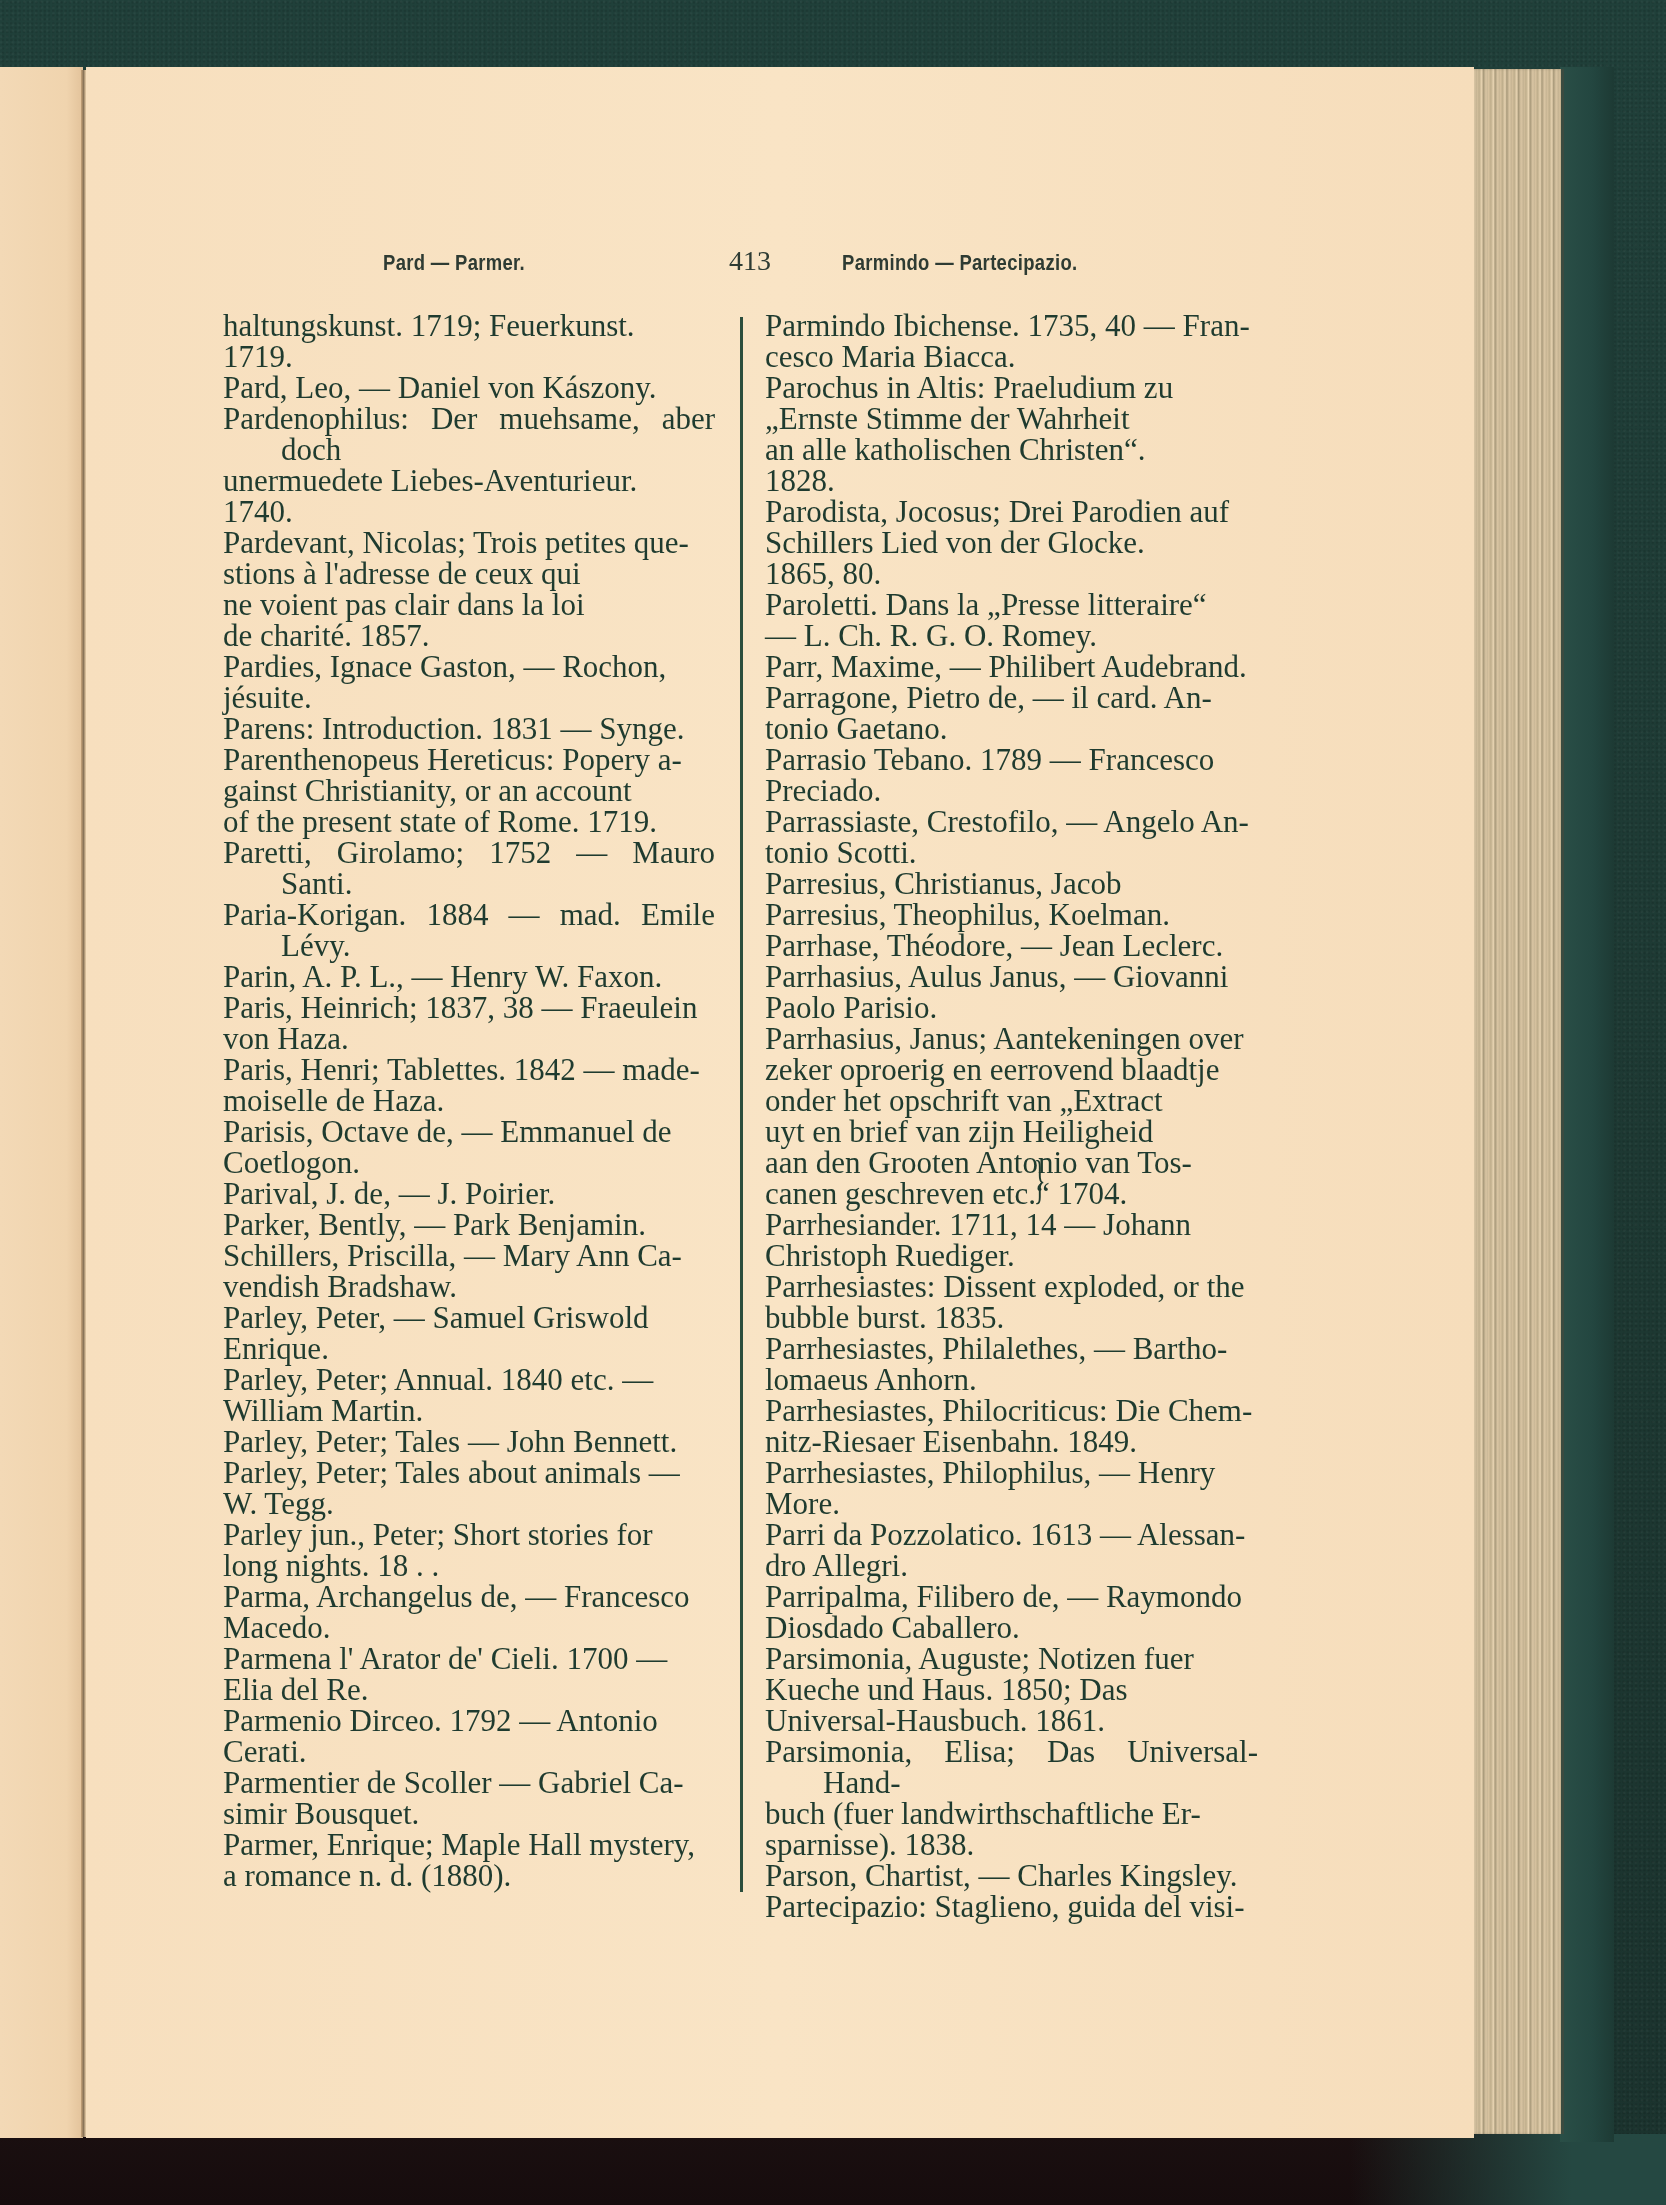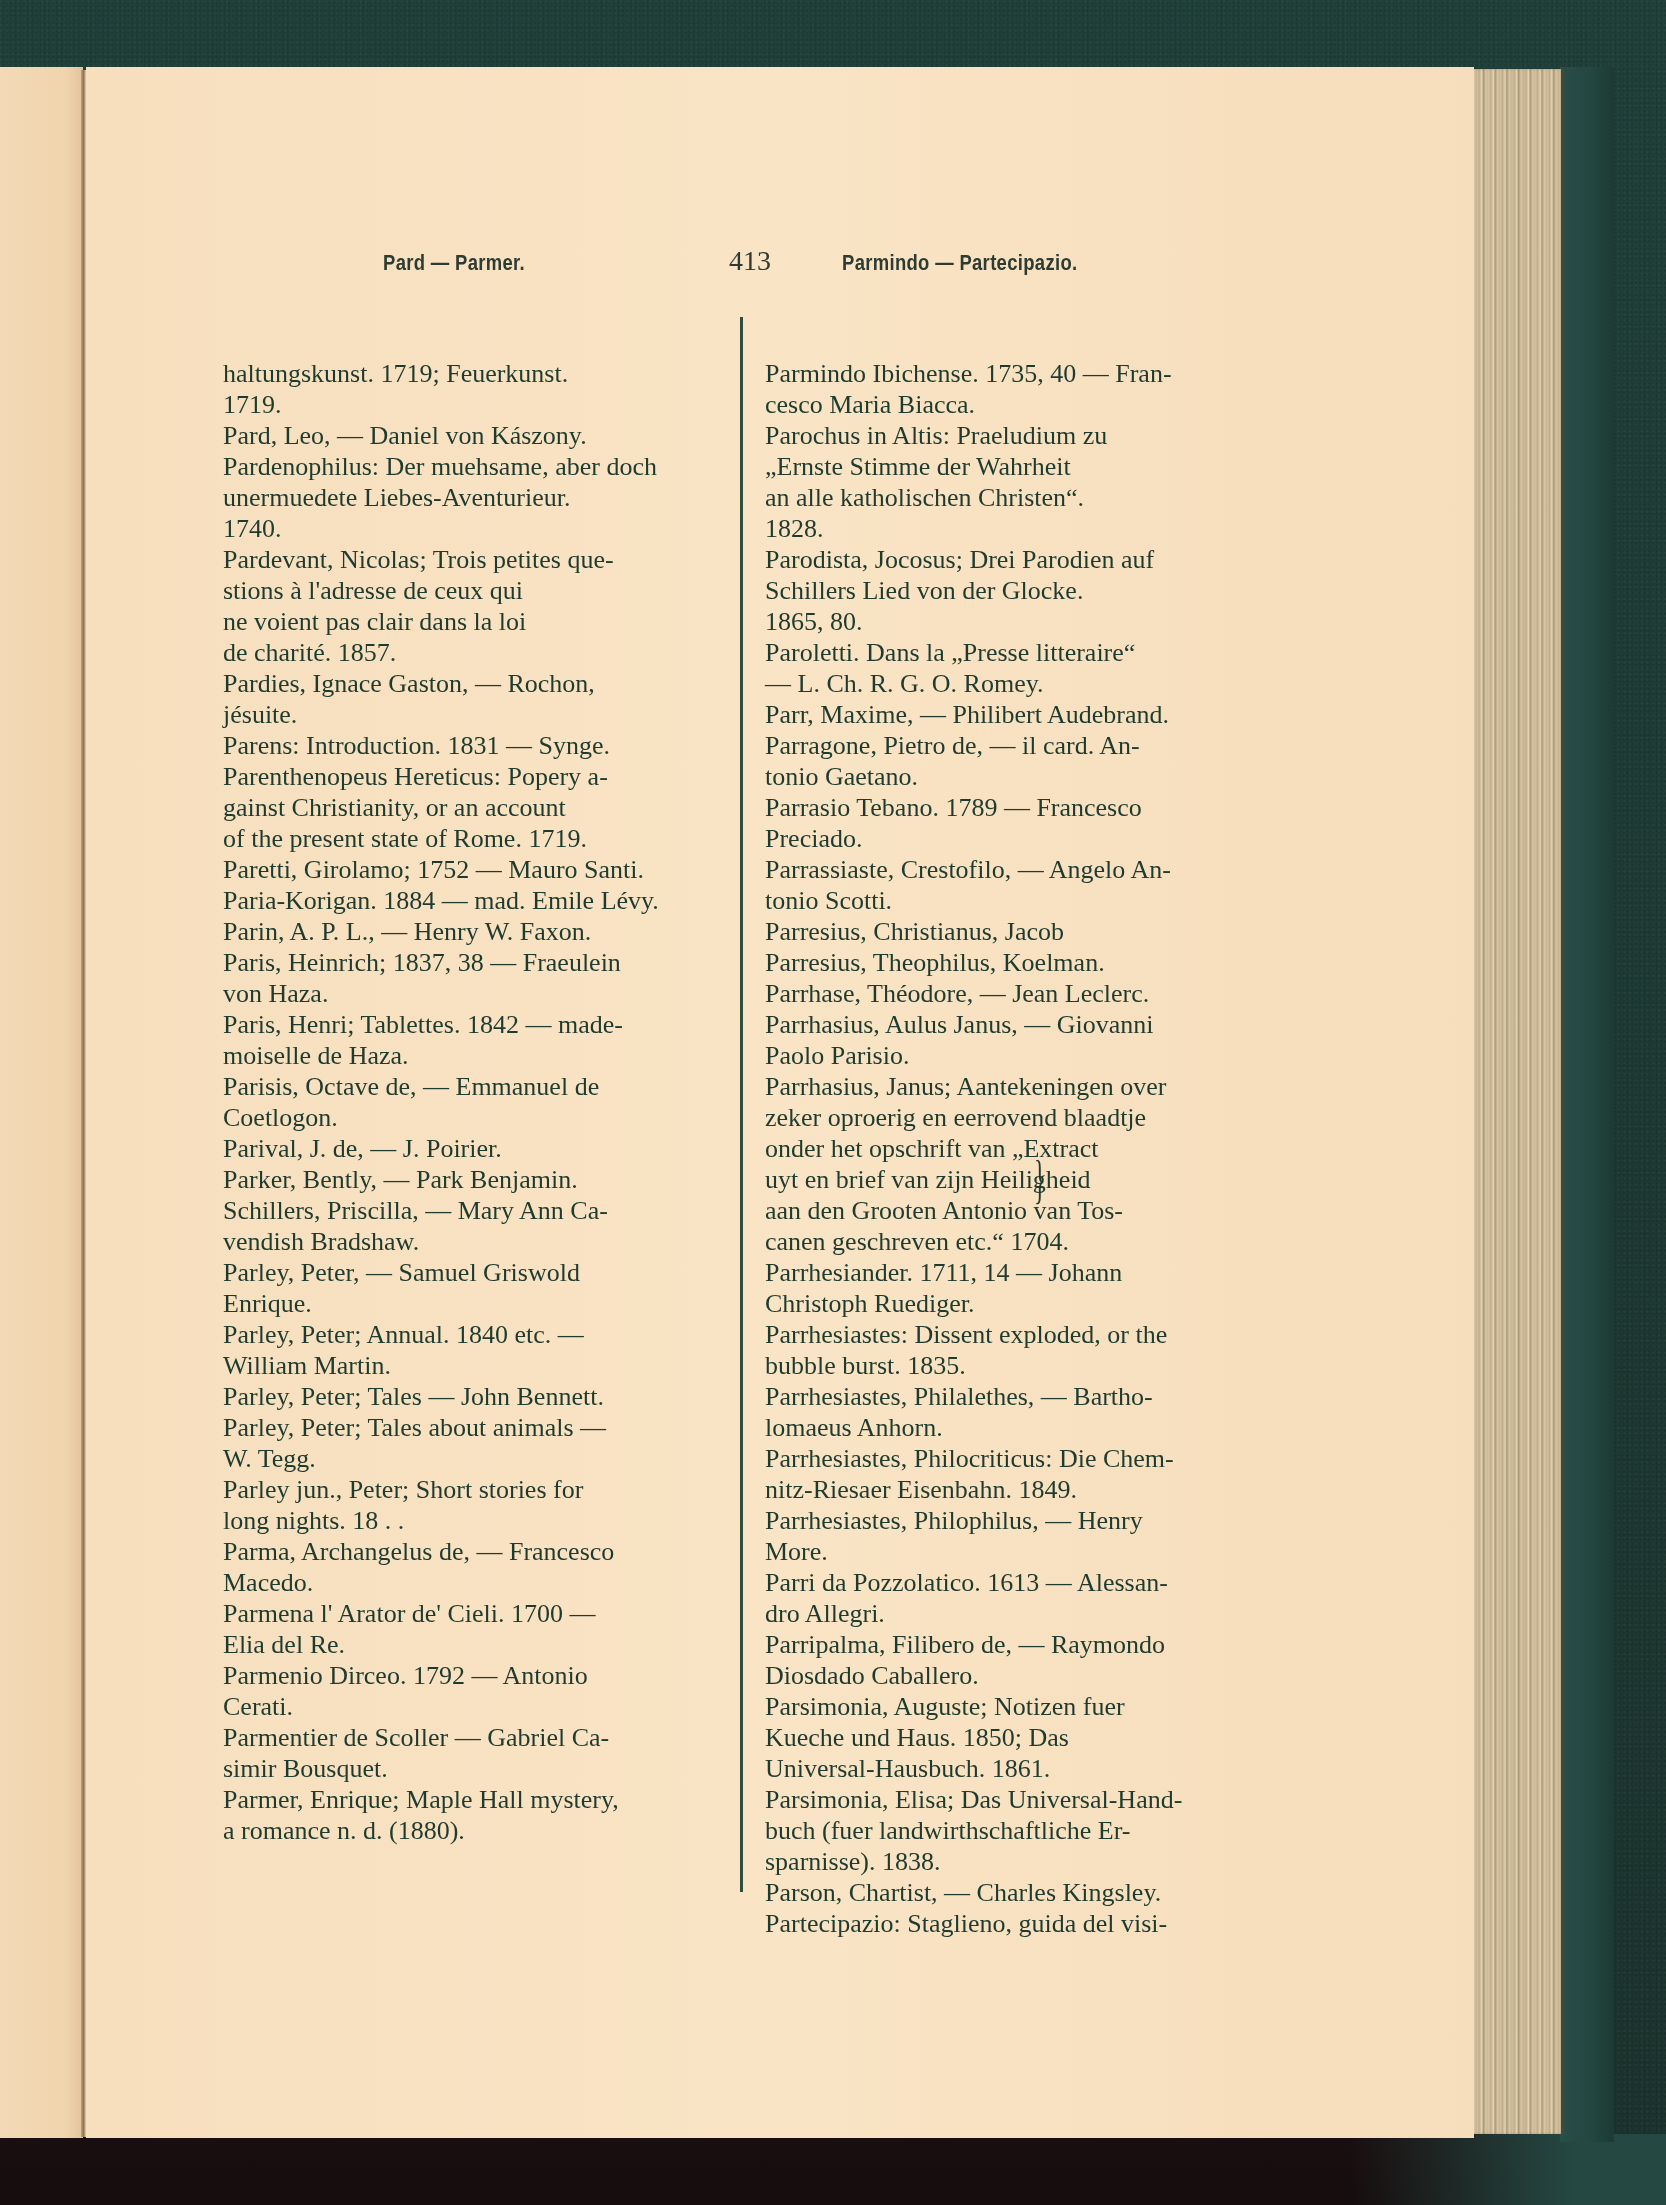--- a/index.html
+++ b/index.html
@@ -68,21 +68,21 @@
   .rh-left { left: 383px; }
   .rh-right { left: 842px; }
   .rh-num {
     position: absolute; left: 729px; top: 3.3px;
     font-size: 28px; color: #2e3b33; text-align: right;
   }
 
   
   .column {
     position: absolute; top: 310px;
-    font-size: 26px; line-height: 31px; color: #1f3b2f; margin-top: 48px;
+    font-size: 31px; line-height: 31px; color: #1f3b2f;
   }
   .col-left { left: 223px; width: 492px; }
   .col-right { left: 765px; width: 493px; }
   .entry {
     text-align: justify; text-align-last: left;
     padding-left: 58px; text-indent: -58px;
     margin: 0;
   }
   .entry .line { display: block; }
   .col-rule {

